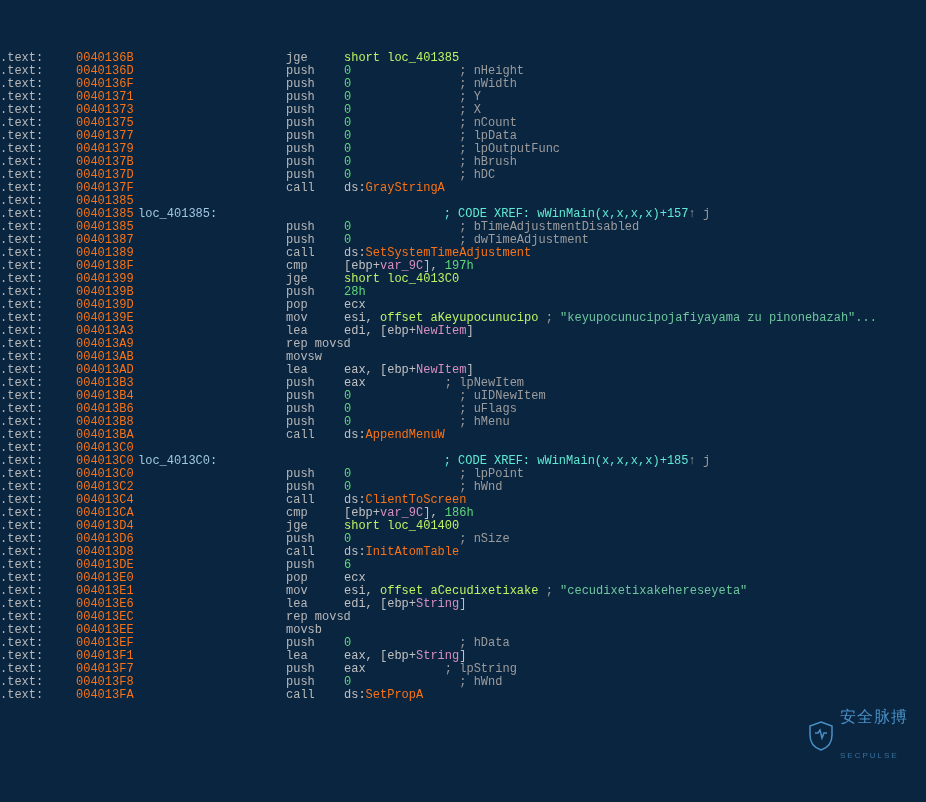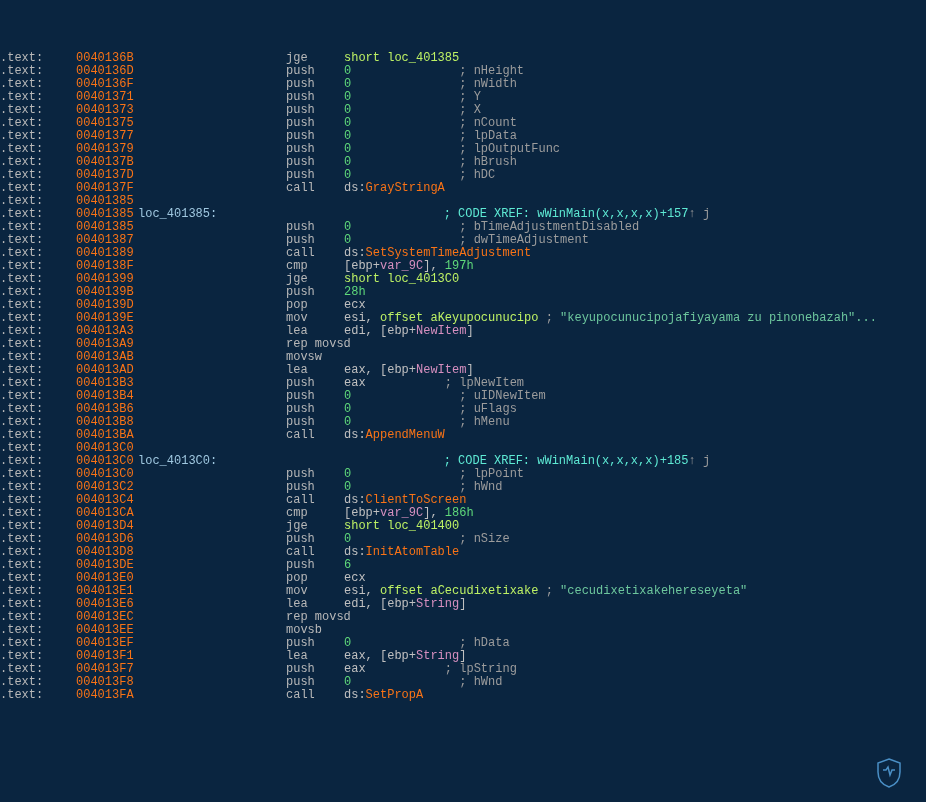--- a/index.html
+++ b/index.html
@@ -51,16 +51,20 @@
 
 
 
 <div id="listing"><div class="line"><span class="seg p-seg">.text:</span><span class="addr p-addr">0040136B </span><span class="p-lbl"></span><span class="mnem p-mnem">jge</span><span class="p-ops"><span class="kw">short loc_401385</span></span></div><div class="line"><span class="seg p-seg">.text:</span><span class="addr p-addr">0040136D </span><span class="p-lbl"></span><span class="mnem p-mnem">push</span><span class="p-ops"><span class="num">0</span><span>               </span><span class="comment">; nHeight</span></span></div><div class="line"><span class="seg p-seg">.text:</span><span class="addr p-addr">0040136F </span><span class="p-lbl"></span><span class="mnem p-mnem">push</span><span class="p-ops"><span class="num">0</span><span>               </span><span class="comment">; nWidth</span></span></div><div class="line"><span class="seg p-seg">.text:</span><span class="addr p-addr">00401371 </span><span class="p-lbl"></span><span class="mnem p-mnem">push</span><span class="p-ops"><span class="num">0</span><span>               </span><span class="comment">; Y</span></span></div><div class="line"><span class="seg p-seg">.text:</span><span class="addr p-addr">00401373 </span><span class="p-lbl"></span><span class="mnem p-mnem">push</span><span class="p-ops"><span class="num">0</span><span>               </span><span class="comment">; X</span></span></div><div class="line"><span class="seg p-seg">.text:</span><span class="addr p-addr">00401375 </span><span class="p-lbl"></span><span class="mnem p-mnem">push</span><span class="p-ops"><span class="num">0</span><span>               </span><span class="comment">; nCount</span></span></div><div class="line"><span class="seg p-seg">.text:</span><span class="addr p-addr">00401377 </span><span class="p-lbl"></span><span class="mnem p-mnem">push</span><span class="p-ops"><span class="num">0</span><span>               </span><span class="comment">; lpData</span></span></div><div class="line"><span class="seg p-seg">.text:</span><span class="addr p-addr">00401379 </span><span class="p-lbl"></span><span class="mnem p-mnem">push</span><span class="p-ops"><span class="num">0</span><span>               </span><span class="comment">; lpOutputFunc</span></span></div><div class="line"><span class="seg p-seg">.text:</span><span class="addr p-addr">0040137B </span><span class="p-lbl"></span><span class="mnem p-mnem">push</span><span class="p-ops"><span class="num">0</span><span>               </span><span class="comment">; hBrush</span></span></div><div class="line"><span class="seg p-seg">.text:</span><span class="addr p-addr">0040137D </span><span class="p-lbl"></span><span class="mnem p-mnem">push</span><span class="p-ops"><span class="num">0</span><span>               </span><span class="comment">; hDC</span></span></div><div class="line"><span class="seg p-seg">.text:</span><span class="addr p-addr">0040137F </span><span class="p-lbl"></span><span class="mnem p-mnem">call</span><span class="p-ops"><span class="plain">ds:</span><span class="sym">GrayStringA</span></span></div><div class="line"><span class="seg p-seg">.text:</span><span class="addr p-addr">00401385 </span><span class="p-lbl"></span></div><div class="line"><span class="seg p-seg">.text:</span><span class="addr p-addr">00401385 </span><span class="p-lbl"><span class="label">loc_401385:</span></span><span>                       </span><span class="ref">; CODE XREF: wWinMain(x,x,x,x)+157</span><span class="arrow">↑ j</span></div><div class="line"><span class="seg p-seg">.text:</span><span class="addr p-addr">00401385 </span><span class="p-lbl"></span><span class="mnem p-mnem">push</span><span class="p-ops"><span class="num">0</span><span>               </span><span class="comment">; bTimeAdjustmentDisabled</span></span></div><div class="line"><span class="seg p-seg">.text:</span><span class="addr p-addr">00401387 </span><span class="p-lbl"></span><span class="mnem p-mnem">push</span><span class="p-ops"><span class="num">0</span><span>               </span><span class="comment">; dwTimeAdjustment</span></span></div><div class="line"><span class="seg p-seg">.text:</span><span class="addr p-addr">00401389 </span><span class="p-lbl"></span><span class="mnem p-mnem">call</span><span class="p-ops"><span class="plain">ds:</span><span class="sym">SetSystemTimeAdjustment</span></span></div><div class="line"><span class="seg p-seg">.text:</span><span class="addr p-addr">0040138F </span><span class="p-lbl"></span><span class="mnem p-mnem">cmp</span><span class="p-ops"><span class="plain">[ebp+</span><span class="var">var_9C</span><span class="plain">], </span><span class="num">197h</span></span></div><div class="line"><span class="seg p-seg">.text:</span><span class="addr p-addr">00401399 </span><span class="p-lbl"></span><span class="mnem p-mnem">jge</span><span class="p-ops"><span class="kw">short loc_4013C0</span></span></div><div class="line"><span class="seg p-seg">.text:</span><span class="addr p-addr">0040139B </span><span class="p-lbl"></span><span class="mnem p-mnem">push</span><span class="p-ops"><span class="num">28h</span></span></div><div class="line"><span class="seg p-seg">.text:</span><span class="addr p-addr">0040139D </span><span class="p-lbl"></span><span class="mnem p-mnem">pop</span><span class="p-ops"><span class="plain">ecx</span></span></div><div class="line"><span class="seg p-seg">.text:</span><span class="addr p-addr">0040139E </span><span class="p-lbl"></span><span class="mnem p-mnem">mov</span><span class="p-ops"><span class="plain">esi, </span><span class="kw">offset aKeyupocunucipo</span><span class="plain"> </span><span class="comment">; </span><span class="str">"keyupocunucipojafiyayama zu pinonebazah"...</span></span></div><div class="line"><span class="seg p-seg">.text:</span><span class="addr p-addr">004013A3 </span><span class="p-lbl"></span><span class="mnem p-mnem">lea</span><span class="p-ops"><span class="plain">edi, [ebp+</span><span class="var">NewItem</span><span class="plain">]</span></span></div><div class="line"><span class="seg p-seg">.text:</span><span class="addr p-addr">004013A9 </span><span class="p-lbl"></span><span class="mnem p-mnem">rep movsd</span><span class="p-ops"></span></div><div class="line"><span class="seg p-seg">.text:</span><span class="addr p-addr">004013AB </span><span class="p-lbl"></span><span class="mnem p-mnem">movsw</span><span class="p-ops"></span></div><div class="line"><span class="seg p-seg">.text:</span><span class="addr p-addr">004013AD </span><span class="p-lbl"></span><span class="mnem p-mnem">lea</span><span class="p-ops"><span class="plain">eax, [ebp+</span><span class="var">NewItem</span><span class="plain">]</span></span></div><div class="line"><span class="seg p-seg">.text:</span><span class="addr p-addr">004013B3 </span><span class="p-lbl"></span><span class="mnem p-mnem">push</span><span class="p-ops"><span class="plain">eax</span><span>           </span><span class="comment">; lpNewItem</span></span></div><div class="line"><span class="seg p-seg">.text:</span><span class="addr p-addr">004013B4 </span><span class="p-lbl"></span><span class="mnem p-mnem">push</span><span class="p-ops"><span class="num">0</span><span>               </span><span class="comment">; uIDNewItem</span></span></div><div class="line"><span class="seg p-seg">.text:</span><span class="addr p-addr">004013B6 </span><span class="p-lbl"></span><span class="mnem p-mnem">push</span><span class="p-ops"><span class="num">0</span><span>               </span><span class="comment">; uFlags</span></span></div><div class="line"><span class="seg p-seg">.text:</span><span class="addr p-addr">004013B8 </span><span class="p-lbl"></span><span class="mnem p-mnem">push</span><span class="p-ops"><span class="num">0</span><span>               </span><span class="comment">; hMenu</span></span></div><div class="line"><span class="seg p-seg">.text:</span><span class="addr p-addr">004013BA </span><span class="p-lbl"></span><span class="mnem p-mnem">call</span><span class="p-ops"><span class="plain">ds:</span><span class="sym">AppendMenuW</span></span></div><div class="line"><span class="seg p-seg">.text:</span><span class="addr p-addr">004013C0 </span><span class="p-lbl"></span></div><div class="line"><span class="seg p-seg">.text:</span><span class="addr p-addr">004013C0 </span><span class="p-lbl"><span class="label">loc_4013C0:</span></span><span>                       </span><span class="ref">; CODE XREF: wWinMain(x,x,x,x)+185</span><span class="arrow">↑ j</span></div><div class="line"><span class="seg p-seg">.text:</span><span class="addr p-addr">004013C0 </span><span class="p-lbl"></span><span class="mnem p-mnem">push</span><span class="p-ops"><span class="num">0</span><span>               </span><span class="comment">; lpPoint</span></span></div><div class="line"><span class="seg p-seg">.text:</span><span class="addr p-addr">004013C2 </span><span class="p-lbl"></span><span class="mnem p-mnem">push</span><span class="p-ops"><span class="num">0</span><span>               </span><span class="comment">; hWnd</span></span></div><div class="line"><span class="seg p-seg">.text:</span><span class="addr p-addr">004013C4 </span><span class="p-lbl"></span><span class="mnem p-mnem">call</span><span class="p-ops"><span class="plain">ds:</span><span class="sym">ClientToScreen</span></span></div><div class="line"><span class="seg p-seg">.text:</span><span class="addr p-addr">004013CA </span><span class="p-lbl"></span><span class="mnem p-mnem">cmp</span><span class="p-ops"><span class="plain">[ebp+</span><span class="var">var_9C</span><span class="plain">], </span><span class="num">186h</span></span></div><div class="line"><span class="seg p-seg">.text:</span><span class="addr p-addr">004013D4 </span><span class="p-lbl"></span><span class="mnem p-mnem">jge</span><span class="p-ops"><span class="kw">short loc_401400</span></span></div><div class="line"><span class="seg p-seg">.text:</span><span class="addr p-addr">004013D6 </span><span class="p-lbl"></span><span class="mnem p-mnem">push</span><span class="p-ops"><span class="num">0</span><span>               </span><span class="comment">; nSize</span></span></div><div class="line"><span class="seg p-seg">.text:</span><span class="addr p-addr">004013D8 </span><span class="p-lbl"></span><span class="mnem p-mnem">call</span><span class="p-ops"><span class="plain">ds:</span><span class="sym">InitAtomTable</span></span></div><div class="line"><span class="seg p-seg">.text:</span><span class="addr p-addr">004013DE </span><span class="p-lbl"></span><span class="mnem p-mnem">push</span><span class="p-ops"><span class="num">6</span></span></div><div class="line"><span class="seg p-seg">.text:</span><span class="addr p-addr">004013E0 </span><span class="p-lbl"></span><span class="mnem p-mnem">pop</span><span class="p-ops"><span class="plain">ecx</span></span></div><div class="line"><span class="seg p-seg">.text:</span><span class="addr p-addr">004013E1 </span><span class="p-lbl"></span><span class="mnem p-mnem">mov</span><span class="p-ops"><span class="plain">esi, </span><span class="kw">offset aCecudixetixake</span><span class="plain"> </span><span class="comment">; </span><span class="str">"cecudixetixakehereseyeta"</span></span></div><div class="line"><span class="seg p-seg">.text:</span><span class="addr p-addr">004013E6 </span><span class="p-lbl"></span><span class="mnem p-mnem">lea</span><span class="p-ops"><span class="plain">edi, [ebp+</span><span class="var">String</span><span class="plain">]</span></span></div><div class="line"><span class="seg p-seg">.text:</span><span class="addr p-addr">004013EC </span><span class="p-lbl"></span><span class="mnem p-mnem">rep movsd</span><span class="p-ops"></span></div><div class="line"><span class="seg p-seg">.text:</span><span class="addr p-addr">004013EE </span><span class="p-lbl"></span><span class="mnem p-mnem">movsb</span><span class="p-ops"></span></div><div class="line"><span class="seg p-seg">.text:</span><span class="addr p-addr">004013EF </span><span class="p-lbl"></span><span class="mnem p-mnem">push</span><span class="p-ops"><span class="num">0</span><span>               </span><span class="comment">; hData</span></span></div><div class="line"><span class="seg p-seg">.text:</span><span class="addr p-addr">004013F1 </span><span class="p-lbl"></span><span class="mnem p-mnem">lea</span><span class="p-ops"><span class="plain">eax, [ebp+</span><span class="var">String</span><span class="plain">]</span></span></div><div class="line"><span class="seg p-seg">.text:</span><span class="addr p-addr">004013F7 </span><span class="p-lbl"></span><span class="mnem p-mnem">push</span><span class="p-ops"><span class="plain">eax</span><span>           </span><span class="comment">; lpString</span></span></div><div class="line"><span class="seg p-seg">.text:</span><span class="addr p-addr">004013F8 </span><span class="p-lbl"></span><span class="mnem p-mnem">push</span><span class="p-ops"><span class="num">0</span><span>               </span><span class="comment">; hWnd</span></span></div><div class="line"><span class="seg p-seg">.text:</span><span class="addr p-addr">004013FA </span><span class="p-lbl"></span><span class="mnem p-mnem">call</span><span class="p-ops"><span class="plain">ds:</span><span class="sym">SetPropA</span></span></div></div>
 
 <div class="watermark">
   <svg width="26" height="30" viewBox="0 0 26 30">
     <path d="M13 1 L24 5 L24 14 C24 22 19 27 13 29 C7 27 2 22 2 14 L2 5 Z" fill="none" stroke="#4a8fc5" stroke-width="1.5"></path>
     <path d="M7 12 L10 12 L12 9 L14 17 L16 12 L19 12" fill="none" stroke="#4a8fc5" stroke-width="1.5"></path>
   </svg>
+  <div>
+    <div class="wm-txt-cn">安全脉搏</div>
+    <div class="wm-txt-en">SECPULSE</div>
+  </div>
 </div>
 
 
 
 
 </body></html>

